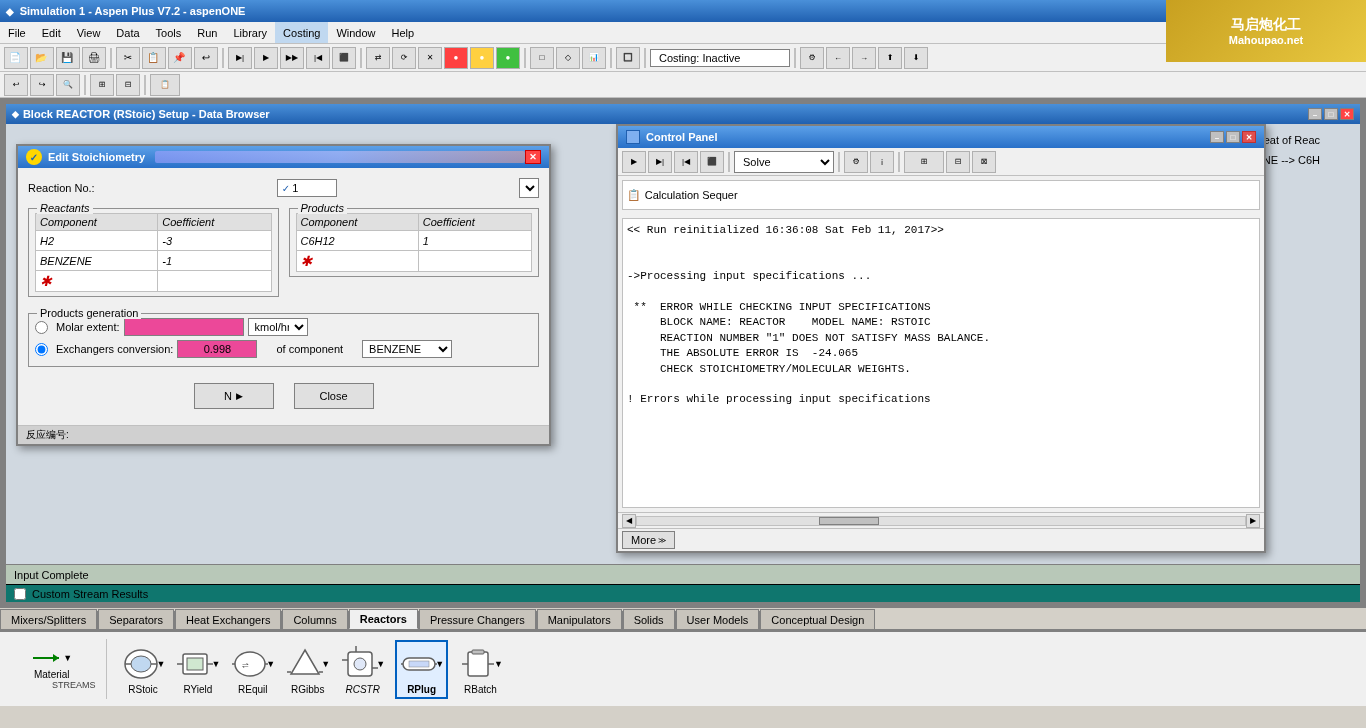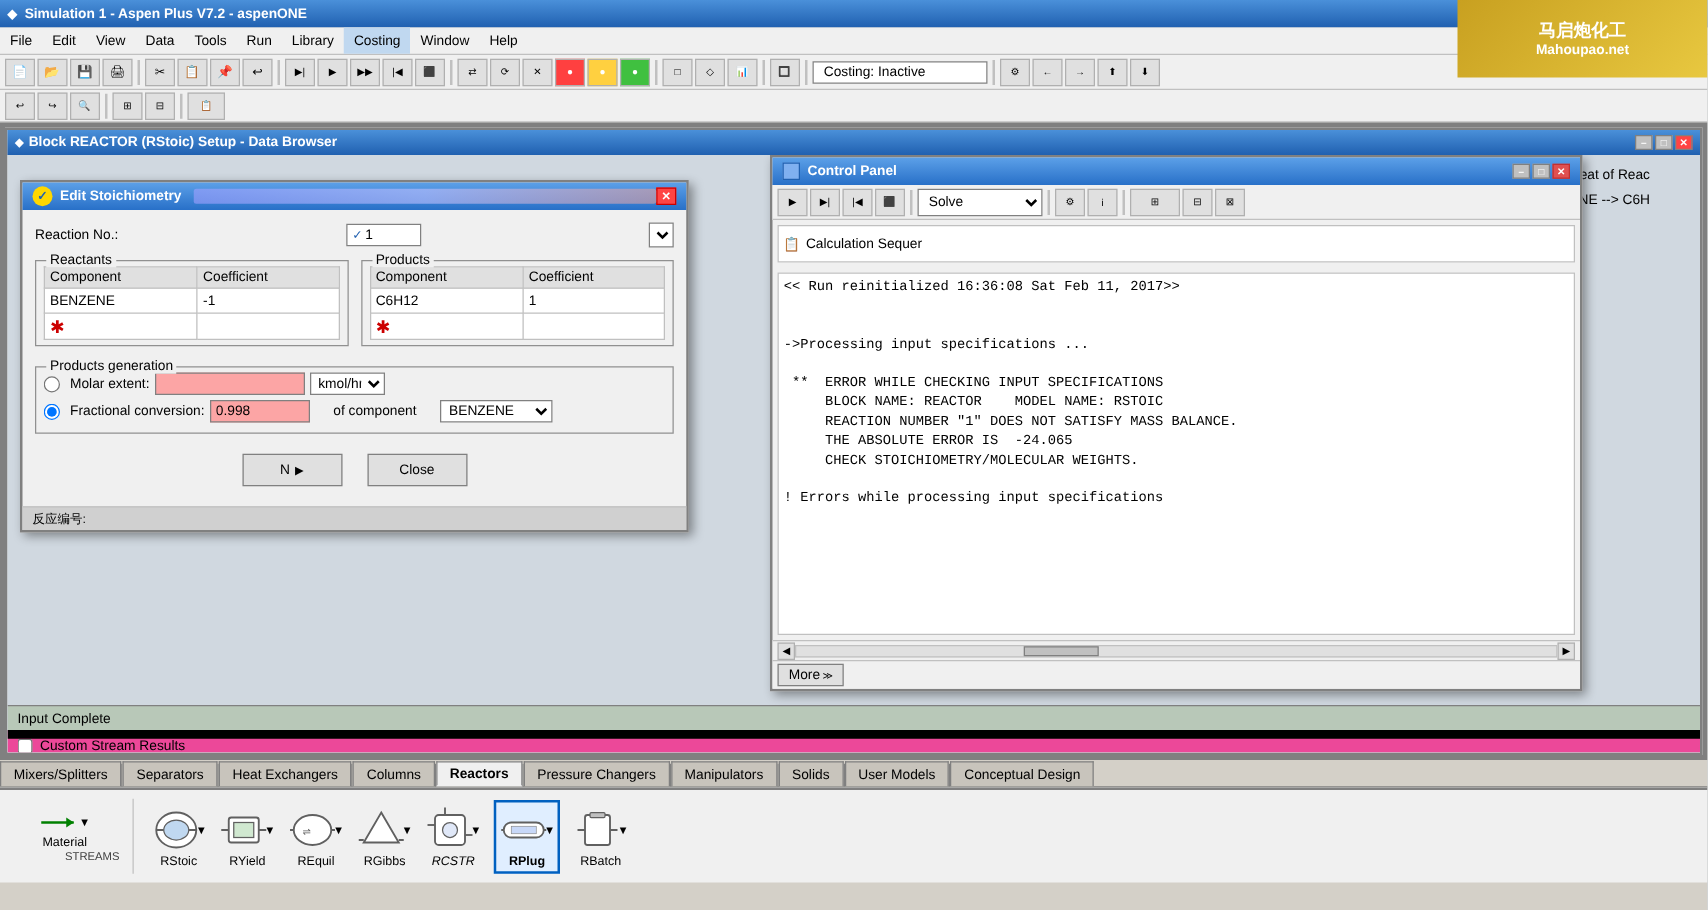--- a/index.html
+++ b/index.html
@@ -31,29 +31,29 @@
     .dialog { position: absolute; top: 20px; left: 10px; width: 535px; background: #f0f0f0; border: 2px solid #808080; box-shadow: 3px 3px 8px rgba(0,0,0,0.4); z-index: 100; }
     .dialog-title { background: linear-gradient(to bottom, #5ca0e8, #2870c8); color: white; height: 22px; display: flex; align-items: center; padding: 0 8px; font-size: 11px; font-weight: bold; }
     .dialog-icon { width: 16px; height: 16px; background: #ffd700; border-radius: 50%; margin-right: 6px; display: flex; align-items: center; justify-content: center; font-size: 10px; font-weight: bold; color: #2060b0; }
     .dialog-close { margin-left: auto; width: 16px; height: 14px; background: #ff4444; border: 1px solid #cc0000; color: white; font-size: 9px; display: flex; align-items: center; justify-content: center; cursor: pointer; }
     .dialog-content { padding: 10px; }
     .reaction-no-row { display: flex; align-items: center; margin-bottom: 10px; justify-content: space-between; }
     .reaction-no-input { display: flex; align-items: center; border: 1px solid #808080; background: white; padding: 2px 4px; font-size: 11px; width: 60px; }
     .check-icon { color: #2060b0; margin-right: 2px; font-size: 10px; }
 
     
-    .tables-row { display: flex; gap: 10px; margin-bottom: 10px; }
+    .tables-row { display: flex; gap: 10px; margin-bottom: 10px; font-style: italic; }
     .table-group { flex: 1; }
     .data-table { width: 100%; border-collapse: collapse; font-size: 11px; }
     .data-table th { background: #e0e0e0; border: 1px solid #c0c0c0; padding: 2px 4px; text-align: left; font-weight: normal; }
     .data-table td { border: 1px solid #c0c0c0; padding: 2px 4px; background: white; height: 20px; }
     .data-table td.star { color: #c00; font-size: 14px; background: white; }
     .radio-row { display: flex; align-items: center; margin-bottom: 4px; gap: 4px; font-size: 11px; }
     .radio-row input[type=radio] { margin-right: 4px; }
-    .gen-input { border: 1px solid #808080; background: #fca5a5; padding: 2px 4px; font-size: 11px; width: 80px; }
+    .gen-input { border: 1px solid #808080; background: #ec4899; padding: 2px 4px; font-size: 11px; width: 80px; text-align: center; }
     .unit-select { border: 1px solid #808080; background: white; padding: 1px 2px; font-size: 11px; width: 60px; }
     .comp-label { font-size: 11px; margin: 0 15px; }
     .comp-select { border: 1px solid #808080; background: white; padding: 1px 2px; font-size: 11px; width: 90px; }
 
     
     .dialog-buttons { display: flex; justify-content: center; gap: 20px; padding: 6px 0; }
     .dialog-btn { width: 80px; height: 26px; background: #e0e0e0; border: 1px solid #808080; font-size: 11px; cursor: pointer; display: flex; align-items: center; justify-content: center; }
     .dialog-btn.next { background: #e0e0e0; display: flex; align-items: center; gap: 4px; }
     .status-bar-dialog { background: #d0d0d0; padding: 2px 8px; font-size: 10px; border-top: 1px solid #c0c0c0; }
 
@@ -195,21 +195,21 @@
 
       <div style="flex:1; position:relative; overflow:hidden; background:#d0d8e0;">
 
         <div style="position:absolute; top:10px; right:40px; font-size:11px; color:#000;">Heat of Reac</div>
         <div style="position:absolute; top:30px; right:40px; font-size:11px; color:#000;">ENE --&gt; C6H</div>
 
         <div style="position:absolute; bottom: 18px; left:0; right:0; height:20px; background:#b8c8b8; border-top:1px solid #808080; padding: 0 8px; display:flex; align-items:center; font-size:11px;">
           <span>Input Complete</span>
         </div>
 
-        <div style="position:absolute; bottom: 0; left:0; right:0; height:18px; background:#ec4899; border-top:7px solid #000000; display:flex; align-items:center; padding:0 8px; font-size:11px; gap:6px;">
+        <div style="position:absolute; bottom: 0; left:0; right:0; height:18px; background:#0f766e; border-top:1px solid #000000; display:flex; align-items:center; padding:0 8px; font-size:11px; gap:6px;">
           <input type="checkbox" style="width: 12px; height: 12px;">
           <span>Custom Stream Results</span>
         </div>
 
         <div class="dialog">
           <div class="dialog-title">
             <div class="dialog-icon">✓</div>
             <span>Edit Stoichiometry</span>
 
             <div style="margin-left:10px; flex:1; height:12px; background: linear-gradient(to right, #a0a0ff, #c0c0ff, #e0a0a0); opacity:0.6; border-radius:2px;"></div>
@@ -236,20 +236,24 @@
                   <div class="group-box-title">Reactants</div>
                   <table class="data-table">
                     <thead>
                       <tr>
                         <th>Component</th>
                         <th>Coefficient</th>
                       </tr>
                     </thead>
                     <tbody>
                       <tr>
+                        <td>H2</td>
+                        <td>-3</td>
+                      </tr>
+                      <tr>
                         <td>BENZENE</td>
                         <td>-1</td>
                       </tr>
                       <tr>
                         <td class="star">✱</td>
                         <td></td>
                       </tr>
                     </tbody>
                   </table>
                 </div>
@@ -287,21 +291,21 @@
                 <input type="radio" name="gentype" style="">
                 <label>Molar extent:</label>
                 <input type="text" class="gen-input" value="" style="width: 120px;">
                 <select class="unit-select">
                   <option>kmol/hr</option>
                 </select>
               </div>
 
               <div class="radio-row">
                 <input type="radio" name="gentype" checked="" style="">
-                <label>Fractional conversion:</label>
+                <label>Exchangers conversion:</label>
                 <input type="text" class="gen-input" style="width: 80px;" value="0.998">
                 <span class="comp-label">of component</span>
                 <select class="comp-select">
                   <option>BENZENE</option>
                 </select>
               </div>
             </div>
 
             <div class="dialog-buttons">
               <button class="dialog-btn next">

